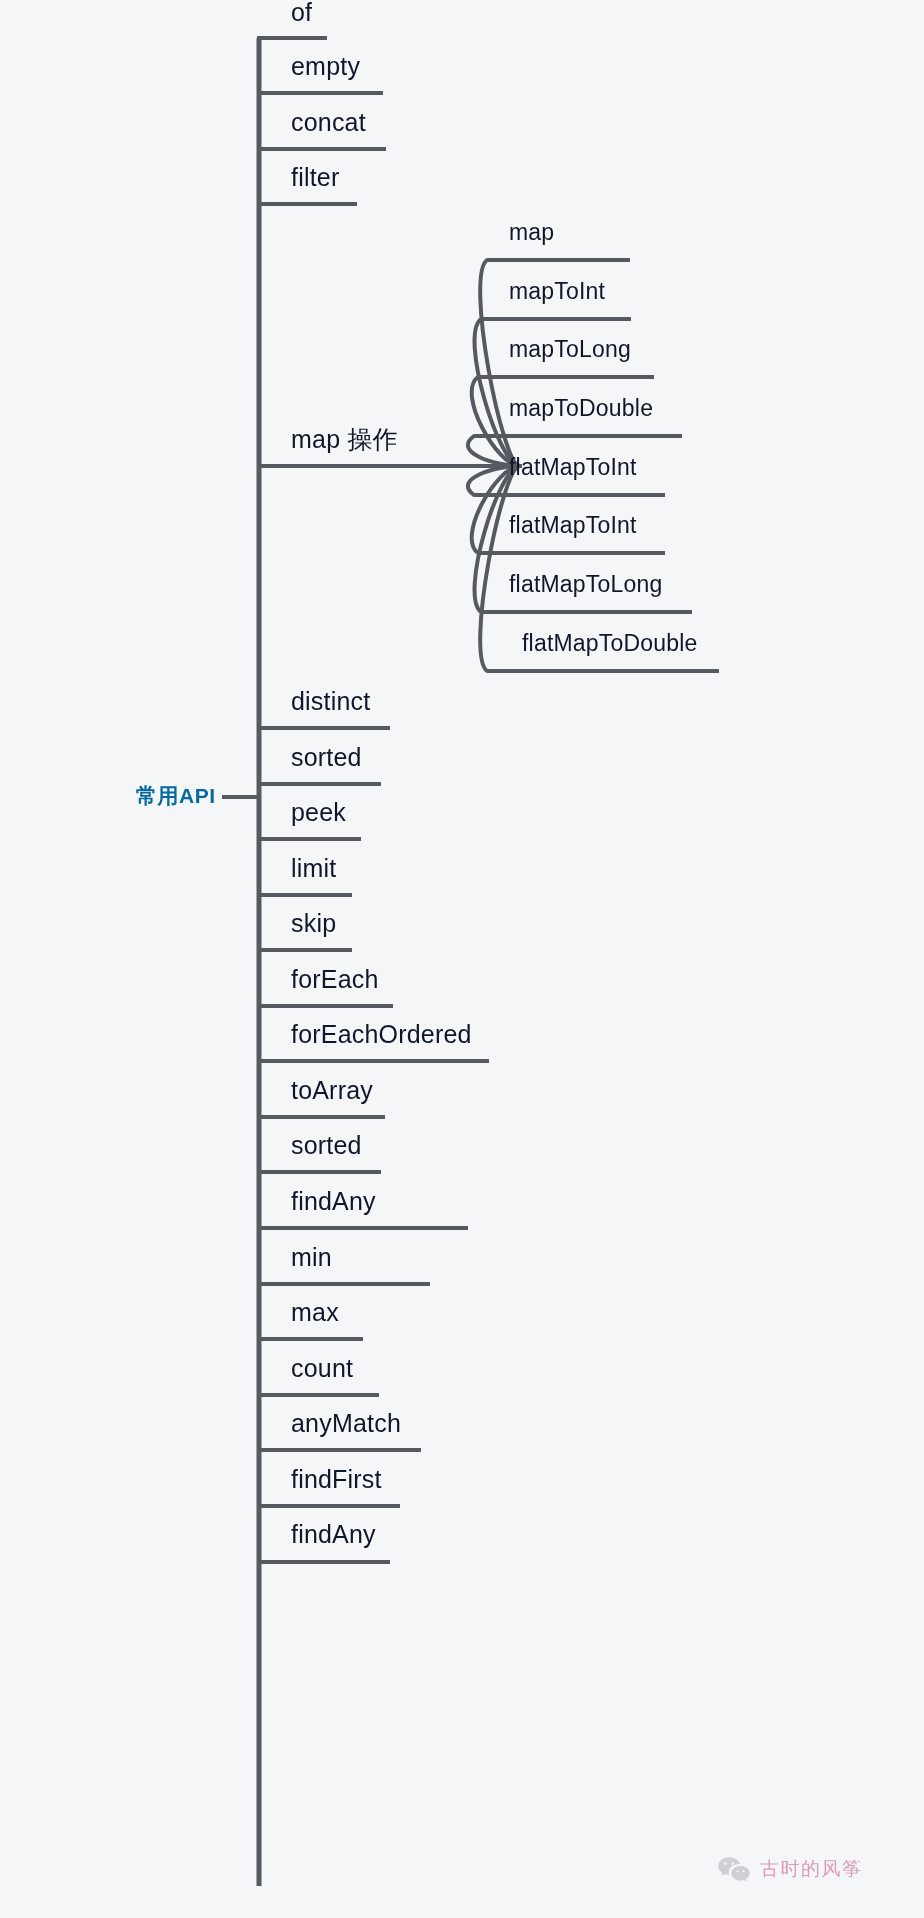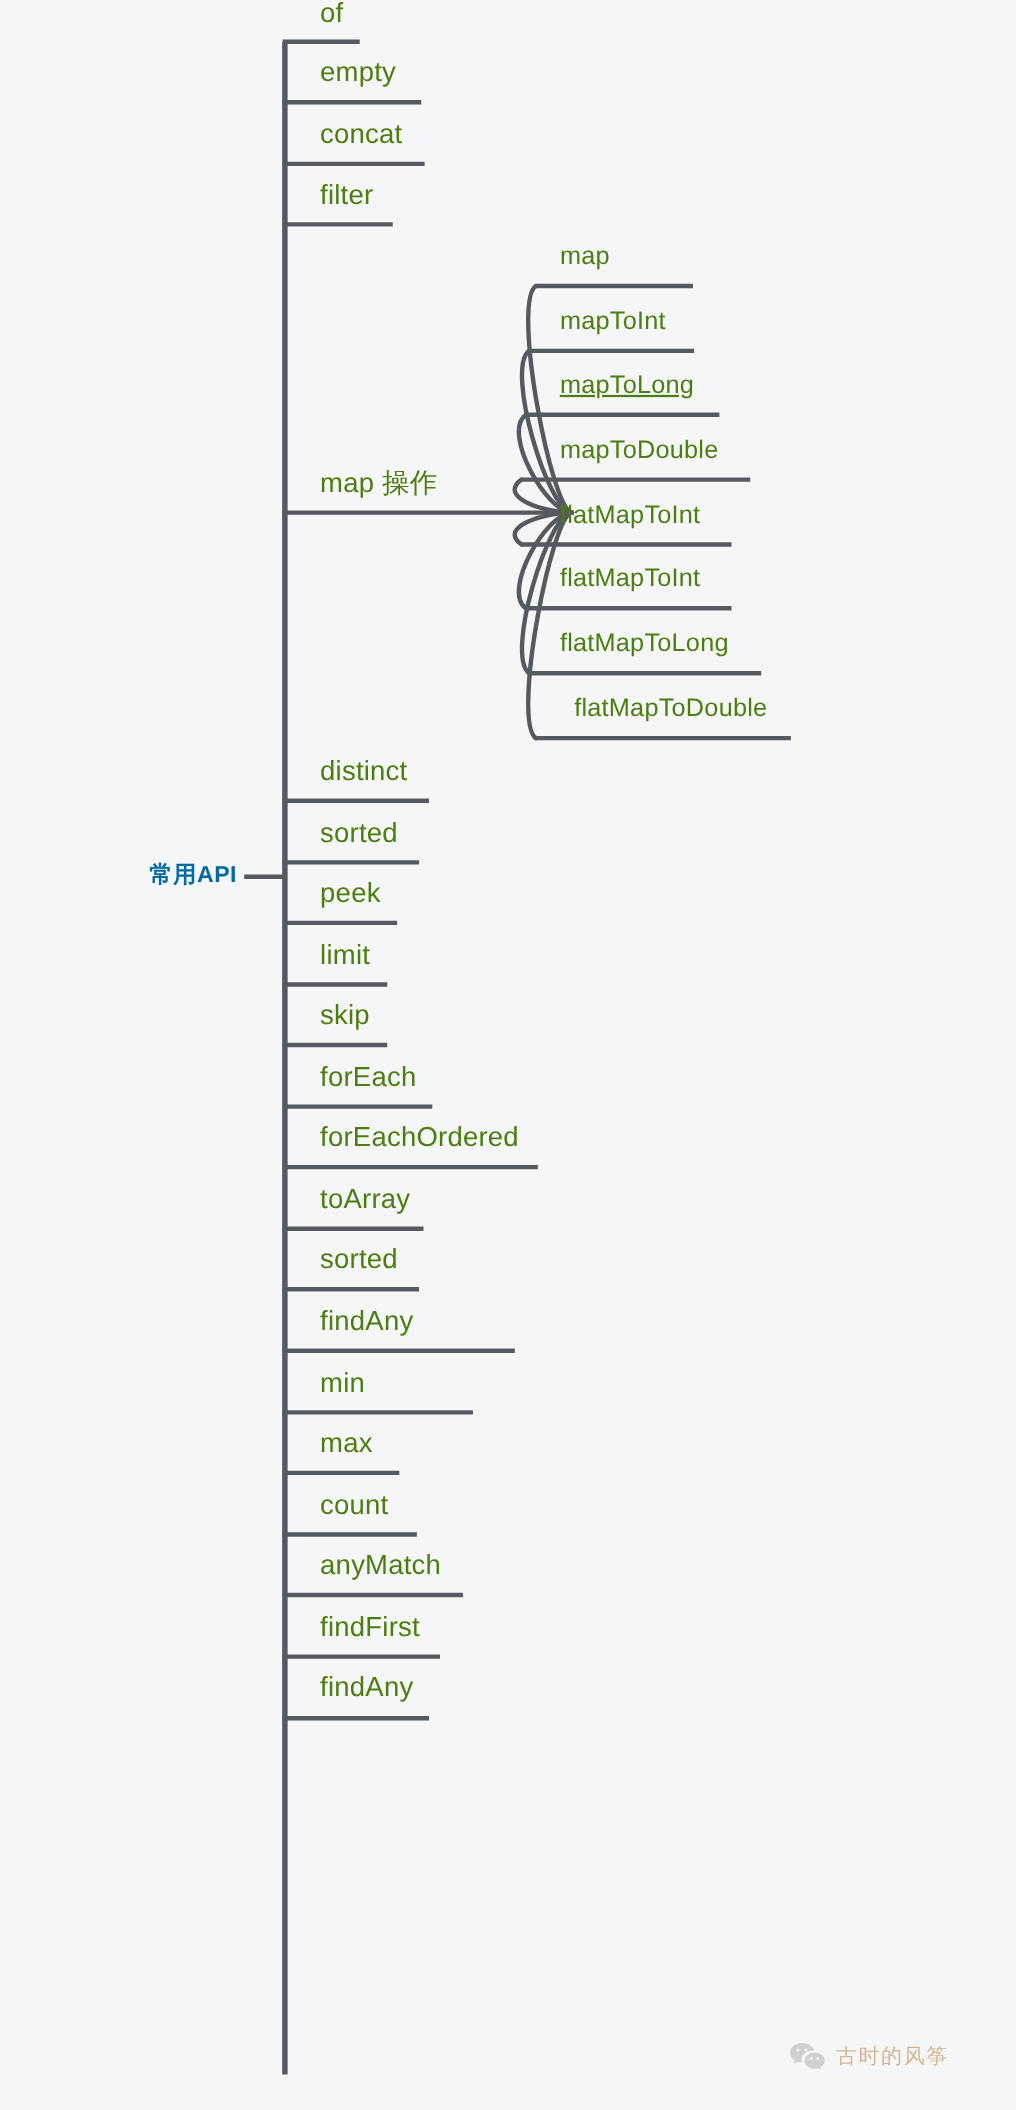--- a/index.html
+++ b/index.html
@@ -17,21 +17,21 @@
   }
   #svg-layer {
     position: absolute;
     left: 0;
     top: 0;
     width: 924px;
     height: 1918px;
   }
   .node-label {
     position: absolute;
-    color: #4d7c0f;
+    color: #0f172a;
     font-size: 25px;
     font-weight: 400;
     letter-spacing: 0.2px;
     white-space: nowrap;
     line-height: 1;
   }
   .node-label.sub {
     font-size: 23px;
   }
   #root-label {
@@ -44,21 +44,21 @@
     letter-spacing: 0.5px;
   }
   #watermark {
     position: absolute;
     display: flex;
     align-items: center;
     gap: 9px;
     opacity: 0.42;
   }
   #watermark .wm-text {
-    color: #a16207;
+    color: #be185d;
     font-size: 19px;
     letter-spacing: 1.5px;
     white-space: nowrap;
   }
   #watermark svg { display: block; }
 </style>
 </head>
 <body>
 
 <div id="canvas">
@@ -136,21 +136,21 @@
       <div class="node-label" style="left: 291px; top: 1245px;">min</div>
       <div class="node-label" style="left: 291px; top: 1300px;">max</div>
       <div class="node-label" style="left: 291px; top: 1356px;">count</div>
       <div class="node-label" style="left: 291px; top: 1411px;">anyMatch</div>
       <div class="node-label" style="left: 291px; top: 1467px;">findFirst</div>
       <div class="node-label" style="left: 291px; top: 1522px;">findAny</div>
     </div>
   <div id="map-child-labels">
       <div class="node-label sub" style="left: 509px; top: 221px;">map</div>
       <div class="node-label sub" style="left: 509px; top: 280px;">mapToInt</div>
-      <div class="node-label sub" style="left: 509px; top: 338px; text-decoration: underline;">mapToLong</div>
+      <div class="node-label sub" style="left: 509px; top: 338px;">mapToLong</div>
       <div class="node-label sub" style="left: 509px; top: 397px;">mapToDouble</div>
       <div class="node-label sub" style="left: 509px; top: 456px;">flatMapToInt</div>
       <div class="node-label sub" style="left: 509px; top: 514px;">flatMapToInt</div>
       <div class="node-label sub" style="left: 509px; top: 573px;">flatMapToLong</div>
       <div class="node-label sub" style="left: 508px; top: 632px; margin-left: 14px;">flatMapToDouble</div>
     </div>
 
   <div id="watermark" style="left: 717px; top: 1856px;">
     <span>
       <svg width="34" height="26" viewBox="0 0 34 26" xmlns="http://www.w3.org/2000/svg">

